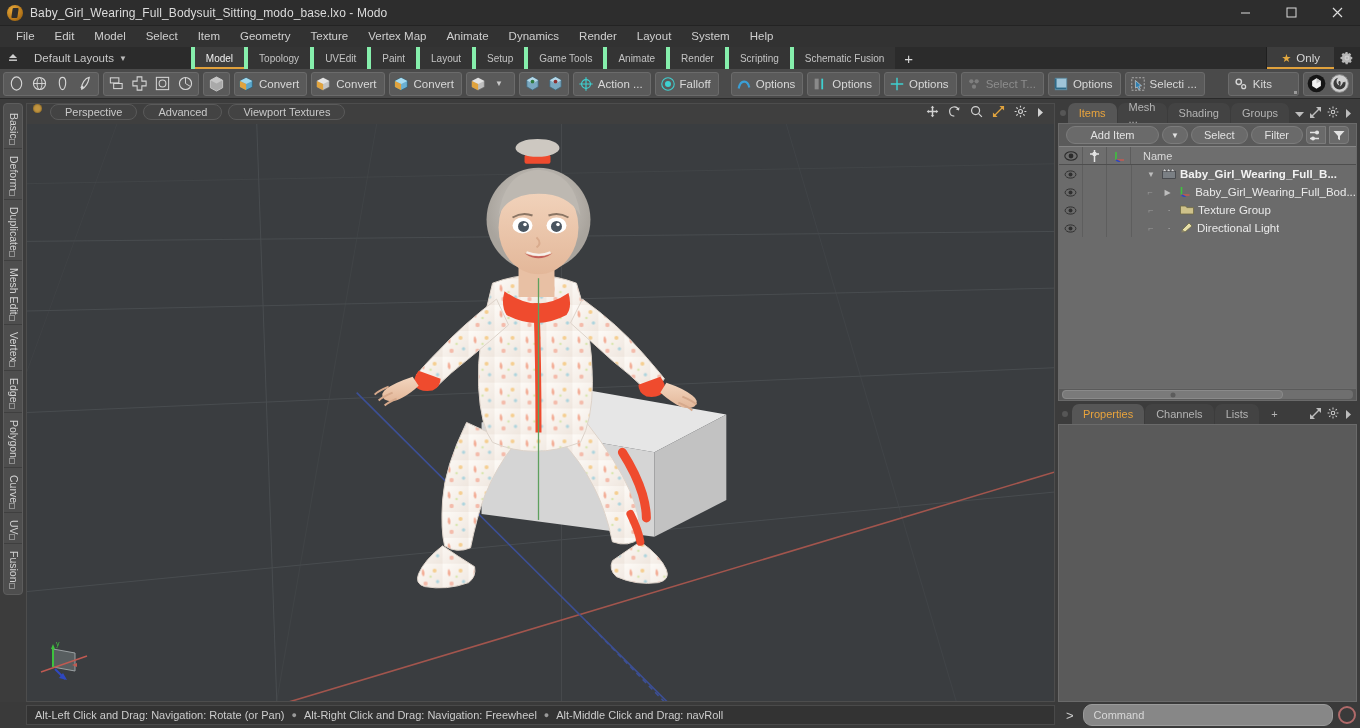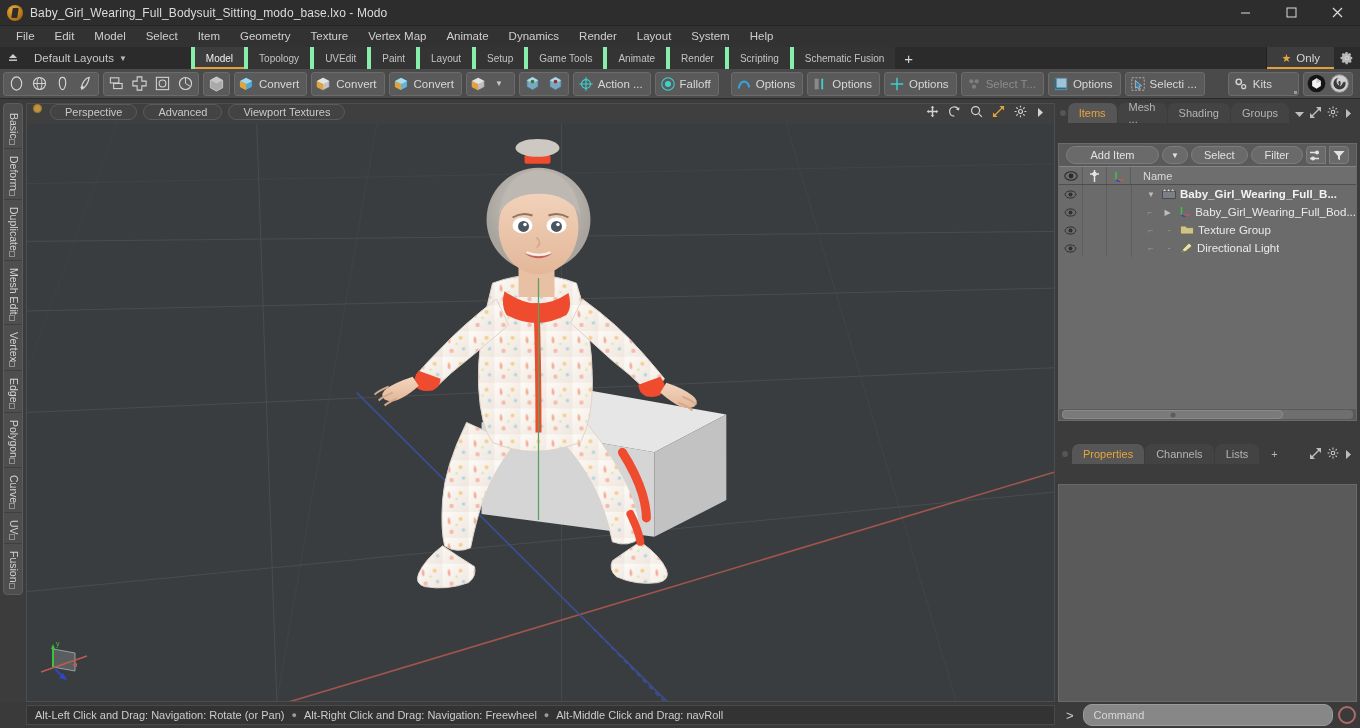--- a/index.html
+++ b/index.html
@@ -119,21 +119,21 @@
     flex: 1 1 auto; position: relative; overflow: hidden;
     background: #3a3d40; border: 1px solid #4d4d4d; border-top: none;
   }
   .vp-stats {
     position: absolute; right: 12px; bottom: 34px; text-align: right; line-height: 14.5px;
     font-size: 11px; color: #c8c8c8; pointer-events: none;
   }
   .vp-stats .noitems { color: #dca53c; }
 
   
-  .rightcol { width: 302px; flex: 0 0 302px; display: flex; flex-direction: column; padding: 4px 3px 0 0; gap: 20px; }
+  .rightcol { width: 302px; flex: 0 0 302px; display: flex; flex-direction: column; padding: 4px 3px 0 0; }
   .paneltabs { height: 20px; flex: 0 0 20px; display: flex; align-items: stretch; background: #3c3c3c; }
   .pt-dot { width: 14px; display: flex; align-items: center; justify-content: center; }
   .pt-dot span { width: 6px; height: 6px; border-radius: 50%; background: #565656; }
   .ptab {
     color: #b4b4b4; font-size: 11px; padding: 0 11px; display: flex; align-items: center;
     background: #434343; border-top-left-radius: 7px; border-top-right-radius: 7px;
     margin-right: 1px; position: relative;
   }
   .ptab.active { color: #e9a43d; background: #565656; }
   .pt-right { margin-left: auto; display: flex; align-items: center; gap: 6px; padding: 0 5px; }

